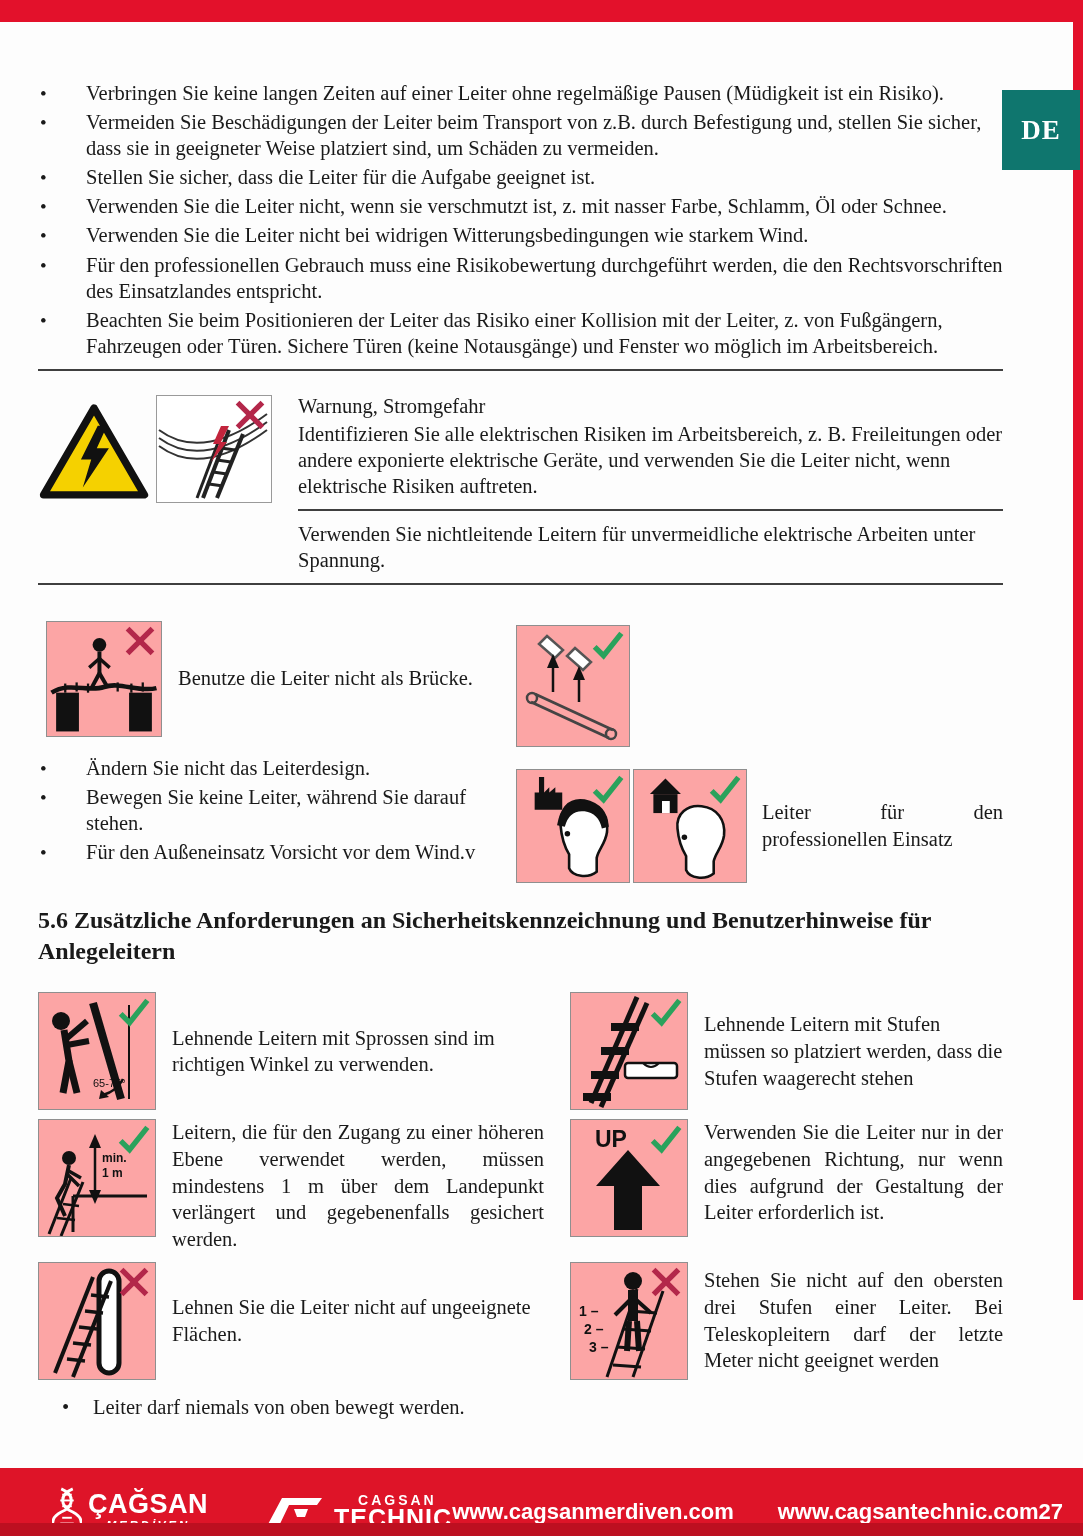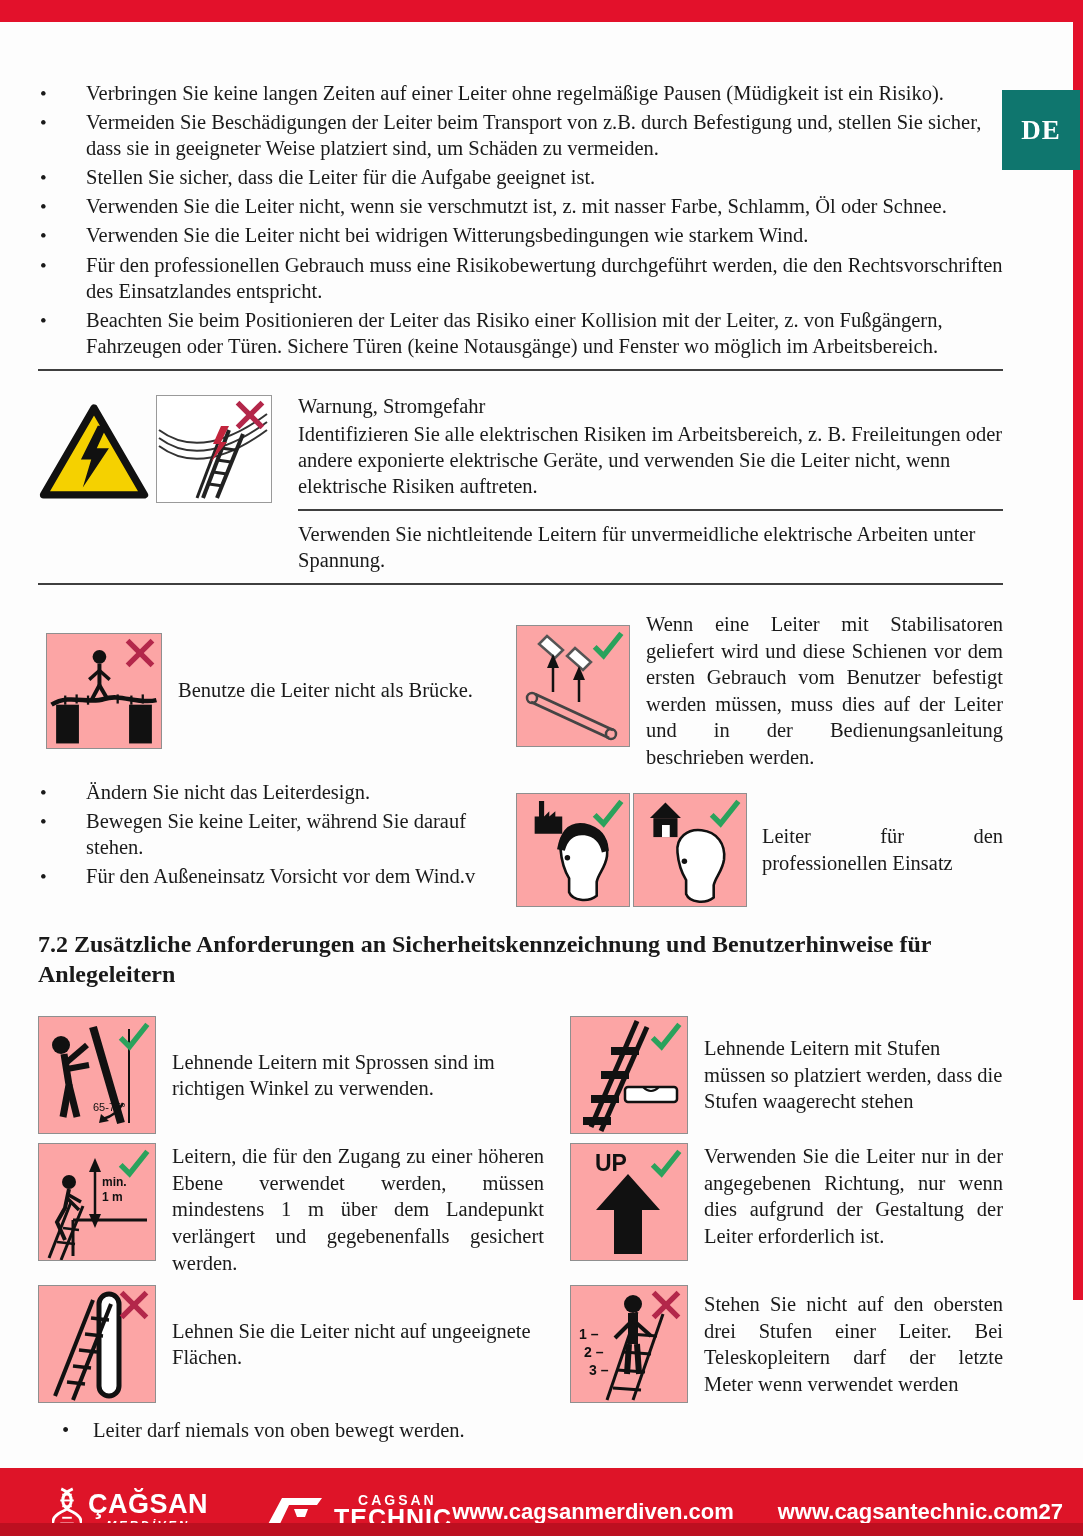--- a/index.html
+++ b/index.html
@@ -197,21 +197,20 @@
             <polygon points="58,22 74,36 66,44 50,30" fill="#fff" stroke="#555" stroke-width="2.5"></polygon>
             <line x1="36" y1="66" x2="36" y2="40" stroke="#111" stroke-width="2.5"></line>
             <polygon points="30,42 42,42 36,28" fill="#111"></polygon>
             <line x1="62" y1="76" x2="62" y2="52" stroke="#111" stroke-width="2.5"></line>
             <polygon points="56,54 68,54 62,40" fill="#111"></polygon>
           </svg>
           <svg class="mark" viewBox="0 0 40 36">
             <polyline points="5,20 15,30 35,5" fill="none" stroke="#2aa25c" stroke-width="6"></polyline>
           </svg>
         </div>
-        <div class="stab-text">Wenn eine Leiter mit Stabilisatoren geliefert wird und diese Schienen vor dem ersten Gebrauch vom Benutzer befestigt werden müssen, muss dies auf der Leiter und in der Bedienungsanleitung beschrieben werden.</div>
       </div>
     </div>
 
     <div class="mid-row">
       <div class="mid-bullets blist">
         <div class="bitem">
             <span class="bmark"></span>
             <span class="btext">Ändern Sie nicht das Leiterdesign.</span>
           </div>
         <div class="bitem">
@@ -244,21 +243,21 @@
             <circle cx="46" cy="78" r="3.2" fill="#111"></circle>
           </svg>
           <svg class="mark" viewBox="0 0 40 36">
             <polyline points="5,20 15,30 35,5" fill="none" stroke="#2aa25c" stroke-width="6"></polyline>
           </svg>
         </div>
         <div class="pro-cap">Leiter für den professionellen Einsatz</div>
       </div>
     </div>
 
-    <div class="heading">7.2  Zusätzliche Anforderungen an Sicherheitskennzeichnung und Benutzerhinweise für Anlegeleitern</div>
+    <div class="heading">5.6  Zusätzliche Anforderungen an Sicherheitskennzeichnung und Benutzerhinweise für Anlegeleitern</div>
 
     <div class="pgrid">
 
       <div class="cell">
         <div class="pic">
           <svg width="116" height="116" viewBox="0 0 116 116">
             <line x1="90" y1="12" x2="90" y2="106" stroke="#111" stroke-width="2"></line>
             <line x1="54" y1="10" x2="82" y2="106" stroke="#111" stroke-width="8"></line>
             <circle cx="22" cy="28" r="9" fill="#111"></circle>
             <path d="M25,37 L30,68 L24,100" fill="none" stroke="#111" stroke-width="7"></path>
@@ -371,21 +370,21 @@
             <line x1="62" y1="34" x2="80" y2="50" stroke="#111" stroke-width="4"></line>
           </svg>
           <span class="pic-label" style="left:8px;top:40px;font-size:14px;font-weight:bold;"><span>1</span> –</span>
           <span class="pic-label" style="left:13px;top:58px;font-size:14px;font-weight:bold;"><span>2</span> –</span>
           <span class="pic-label" style="left:18px;top:76px;font-size:14px;font-weight:bold;"><span>3</span> –</span>
           <svg class="mark" viewBox="0 0 40 36">
             <line x1="6" y1="4" x2="34" y2="32" stroke="#b3274a" stroke-width="6"></line>
             <line x1="34" y1="4" x2="6" y2="32" stroke="#b3274a" stroke-width="6"></line>
           </svg>
         </div>
-        <div class="cell-text just">Stehen Sie nicht auf den obersten drei Stufen einer Leiter. Bei Teleskopleitern darf der letzte Meter wenn verwendet werden</div>
+        <div class="cell-text just">Stehen Sie nicht auf den obersten drei Stufen einer Leiter. Bei Teleskopleitern darf der letzte Meter nicht geeignet werden</div>
       </div>
     </div>
 
     <div class="final-b">
       <span class="bmark"></span>
       <span>Leiter darf niemals von oben bewegt werden.</span>
     </div>
   </div>
 
   <div class="footer">

